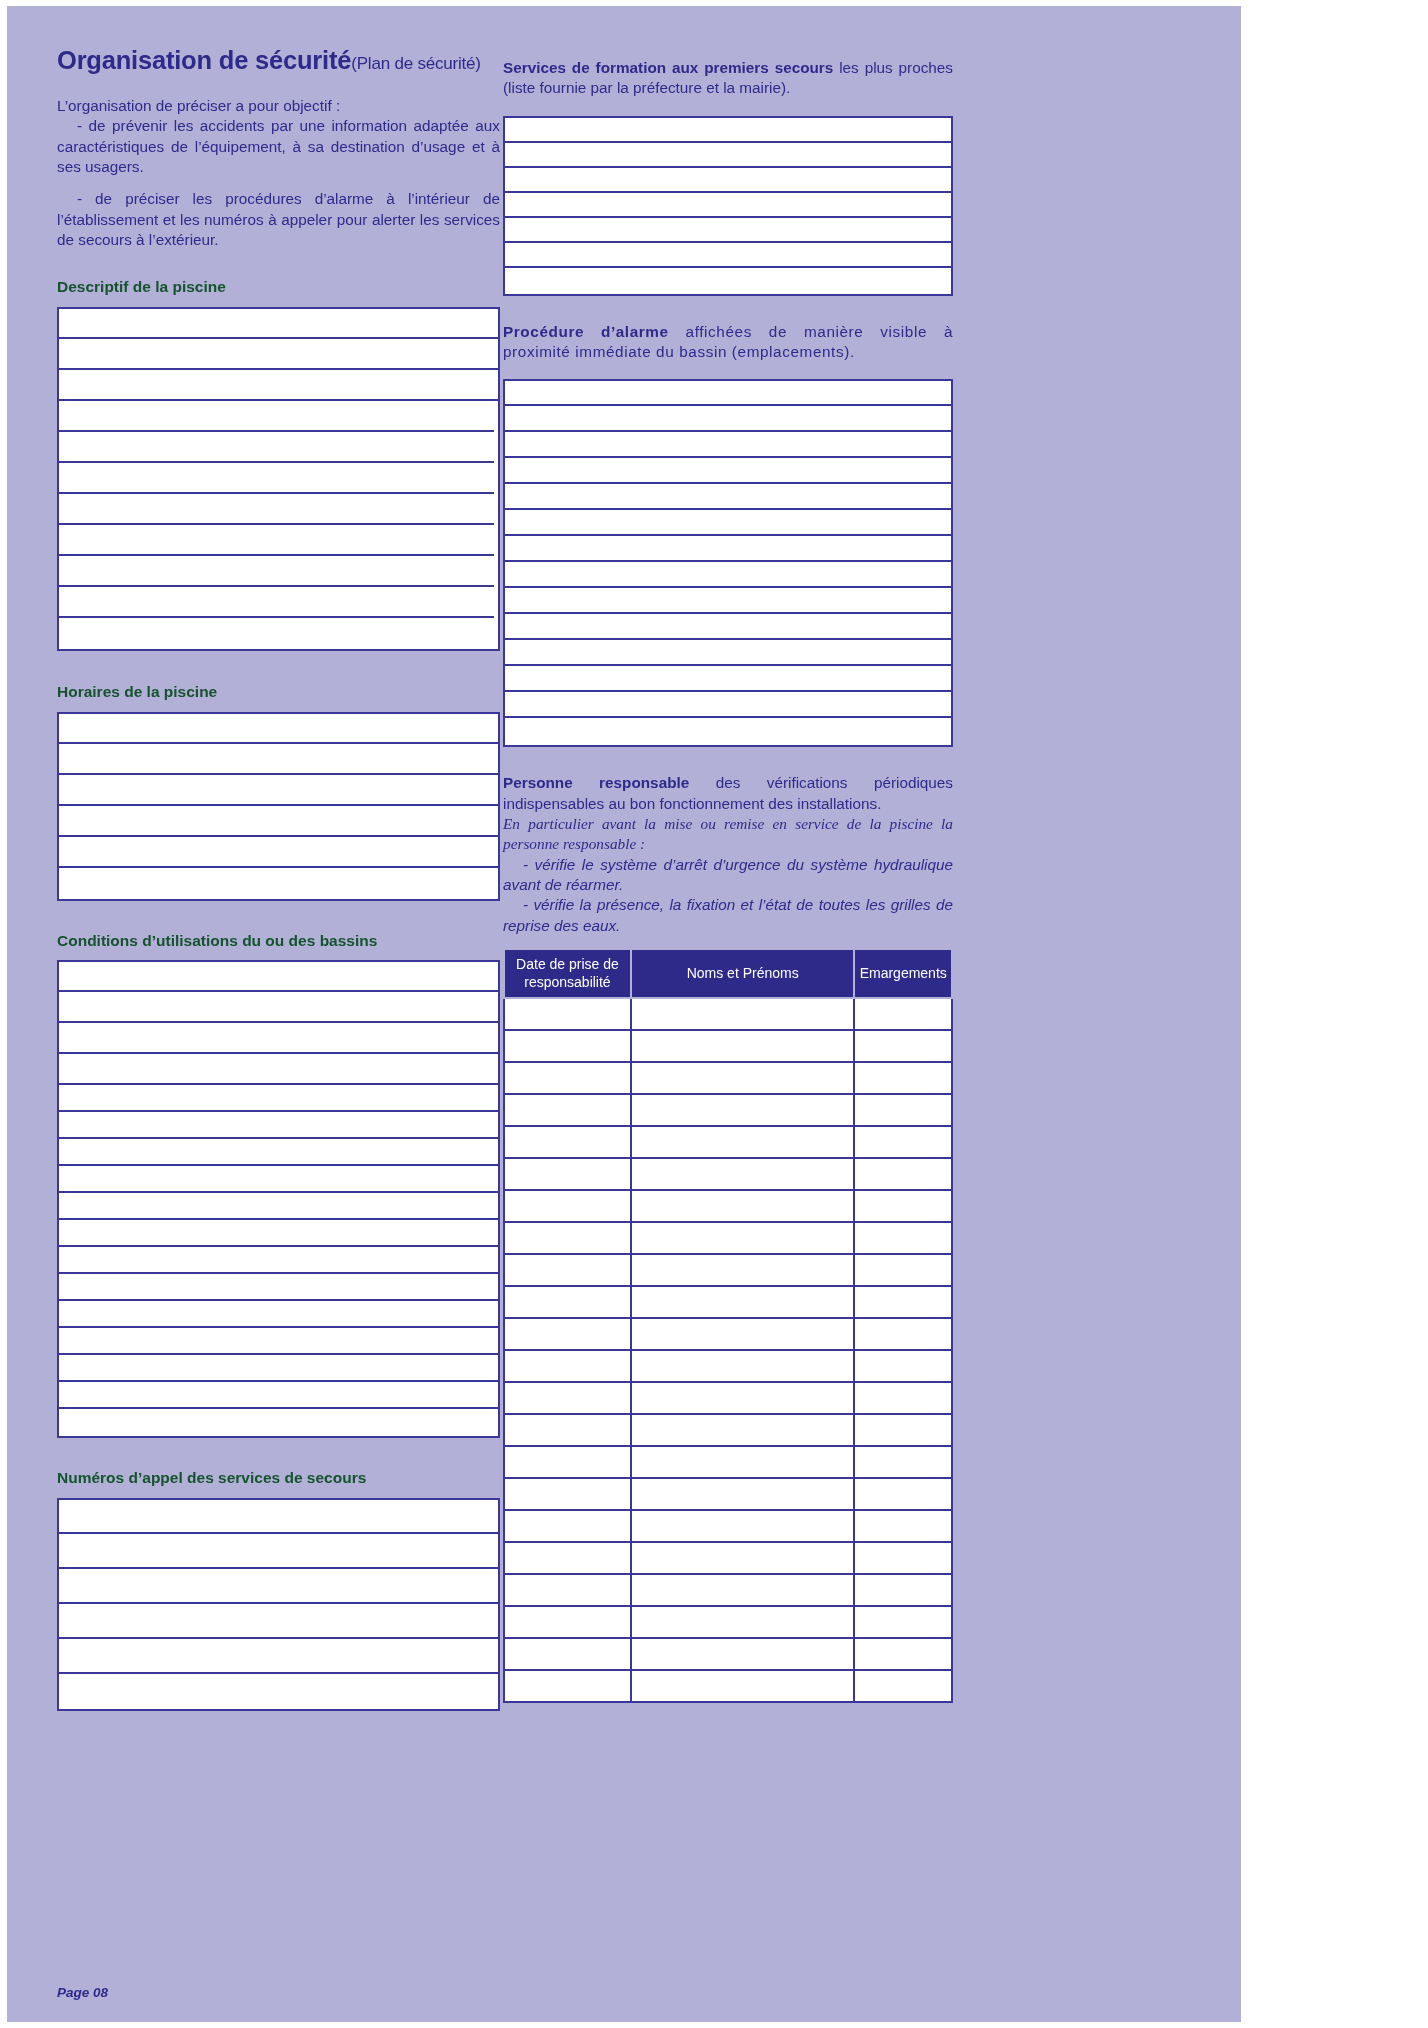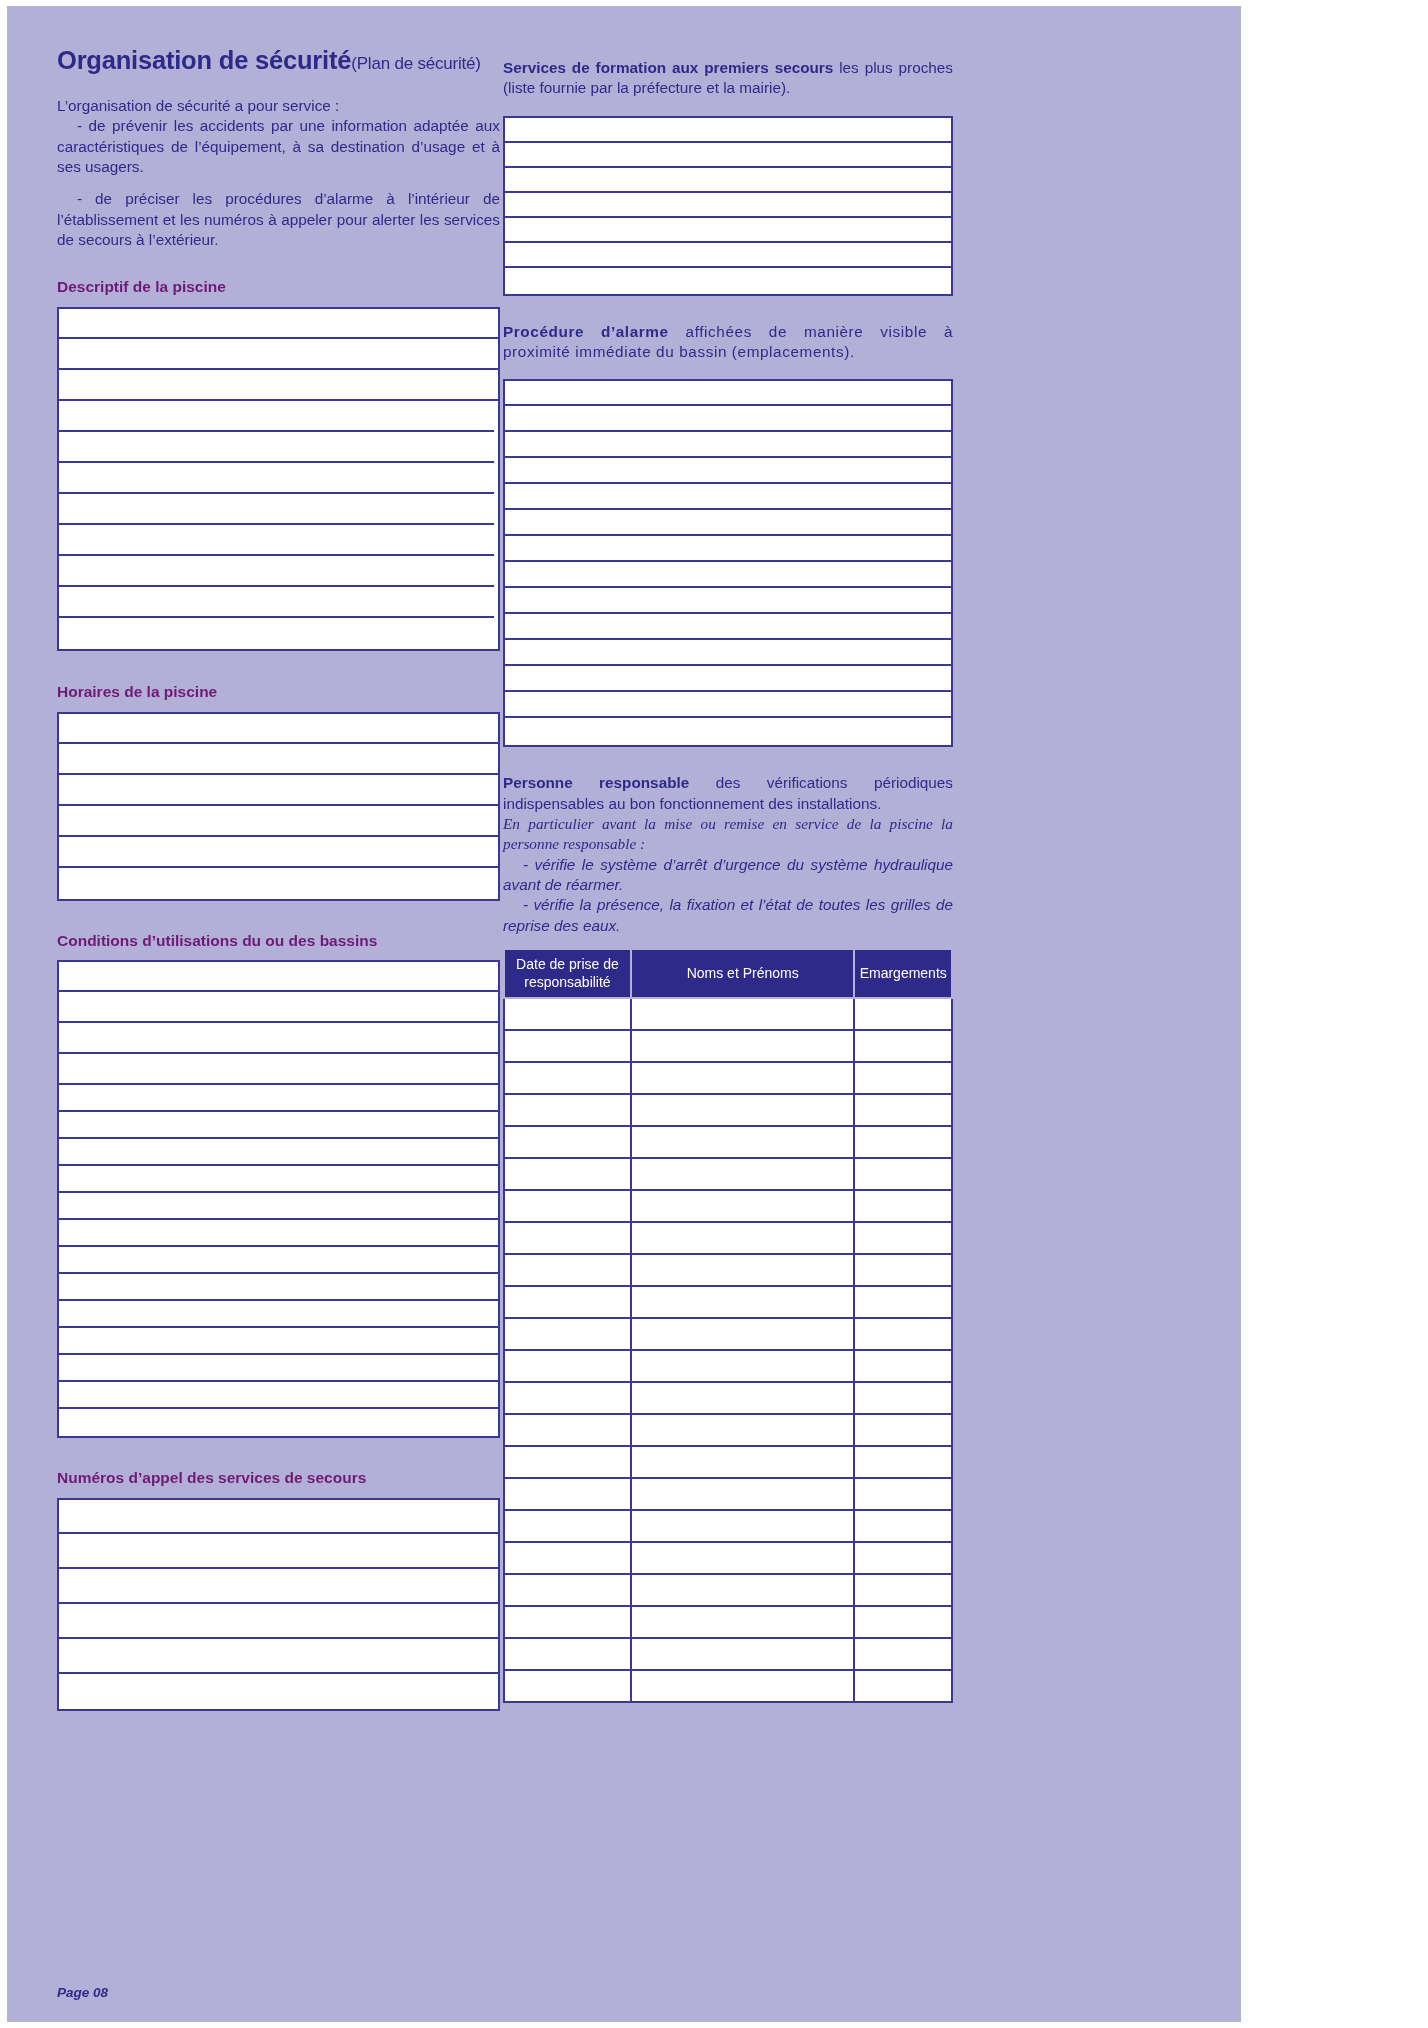--- a/index.html
+++ b/index.html
@@ -81,21 +81,21 @@
     margin: 0;
   }
   .lead b { font-weight: bold; }
   .lead .wide { letter-spacing: 0.6px; }
 
   .italic-block {
     font-style: italic;
   }
 
   .section-head {
-    color: #701a75;
+    color: #14532d;
     font-size: 15.5px;
     font-weight: bold;
     margin: 0;
     line-height: 1.2;
   }
 
   
   .lined {
     border: 2px solid #3b3799;
     background: #ffffff;
@@ -156,21 +156,21 @@
   <div class="page-edge-right"></div>
 
   <div class="content">
 
     <div class="col-left">
 
       <h1 class="title">
         <span>Organisation de sécurité</span><span class="sub">(Plan de sécurité)</span>
       </h1>
 
-      <p class="body-text noj" style="margin-top:22px;">L’organisation de sécurité a pour service :</p>
+      <p class="body-text noj" style="margin-top:22px;">L’organisation de préciser a pour objectif :</p>
       <p class="body-text" style="margin-top:0;text-indent:20px;">- de prévenir les accidents par une information adaptée aux caractéristiques de l’équipement, à sa destination d’usage et à ses usagers.</p>
       <p class="body-text" style="margin-top:12px;text-indent:20px;">- de préciser les procédures d’alarme à l’intérieur de l’établissement et les numéros à appeler pour alerter les services de secours à l’extérieur.</p>
 
       <h2 class="section-head" style="margin-top:28px;">Descriptif de la piscine</h2>
       <div class="lined" style="margin-top:10px;width:443px;">
         <div class="row" style="height:30px;width:439px;"></div>
         <div class="row" style="height:31px;width:439px;"></div>
         <div class="row" style="height:31px;width:439px;"></div>
         <div class="row" style="height:31px;width:435px;"></div>
         <div class="row" style="height:31px;width:435px;"></div>

